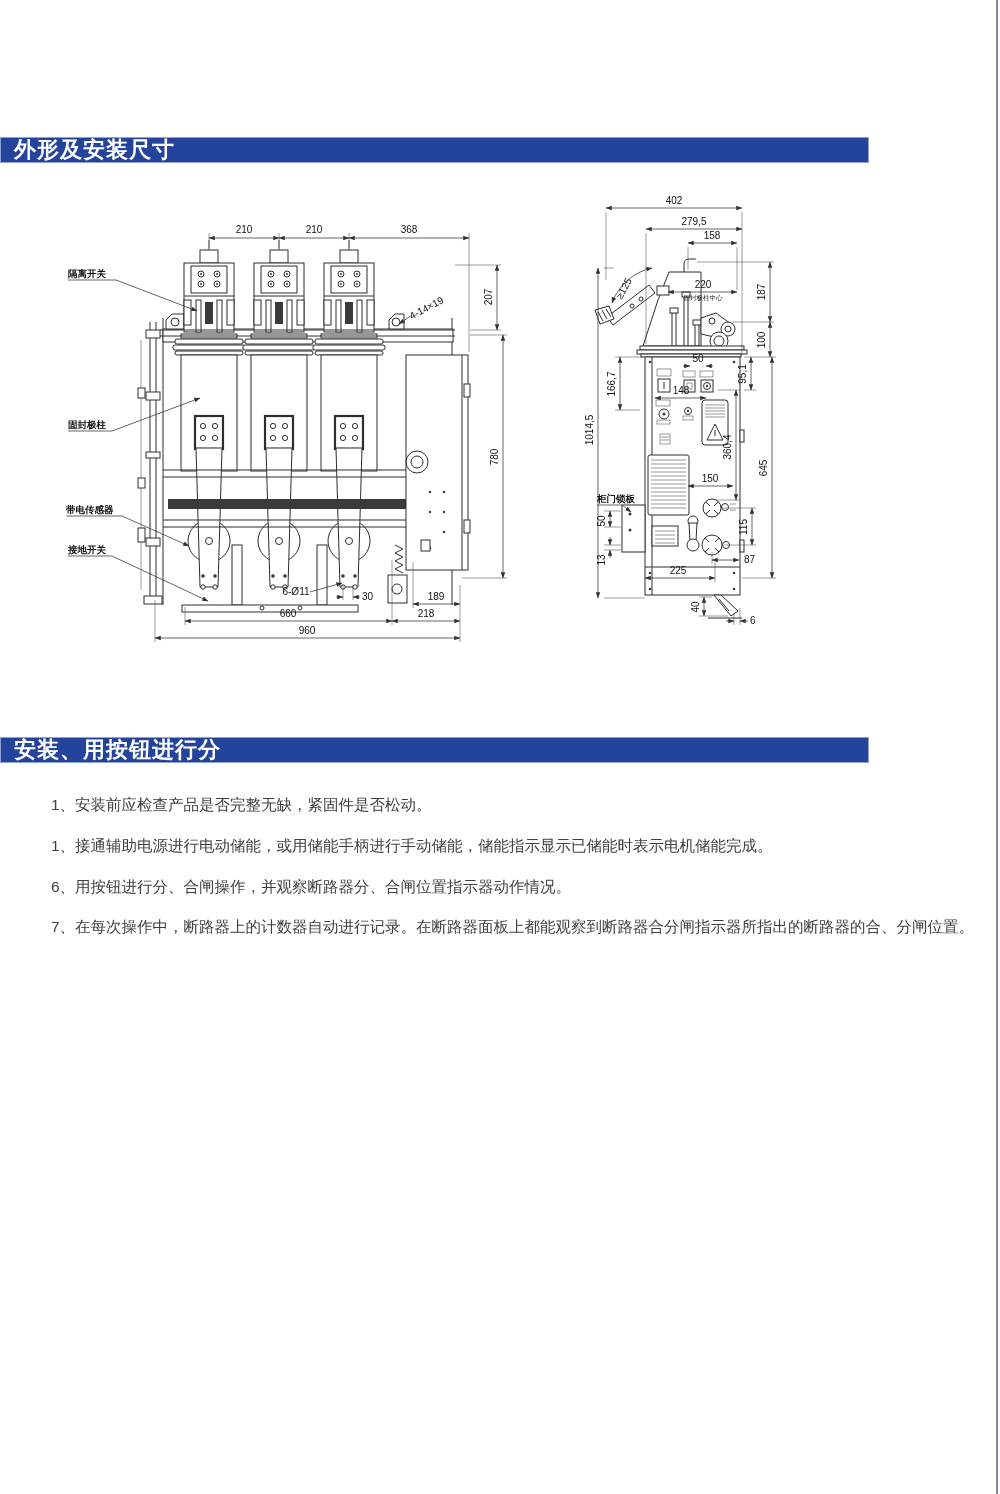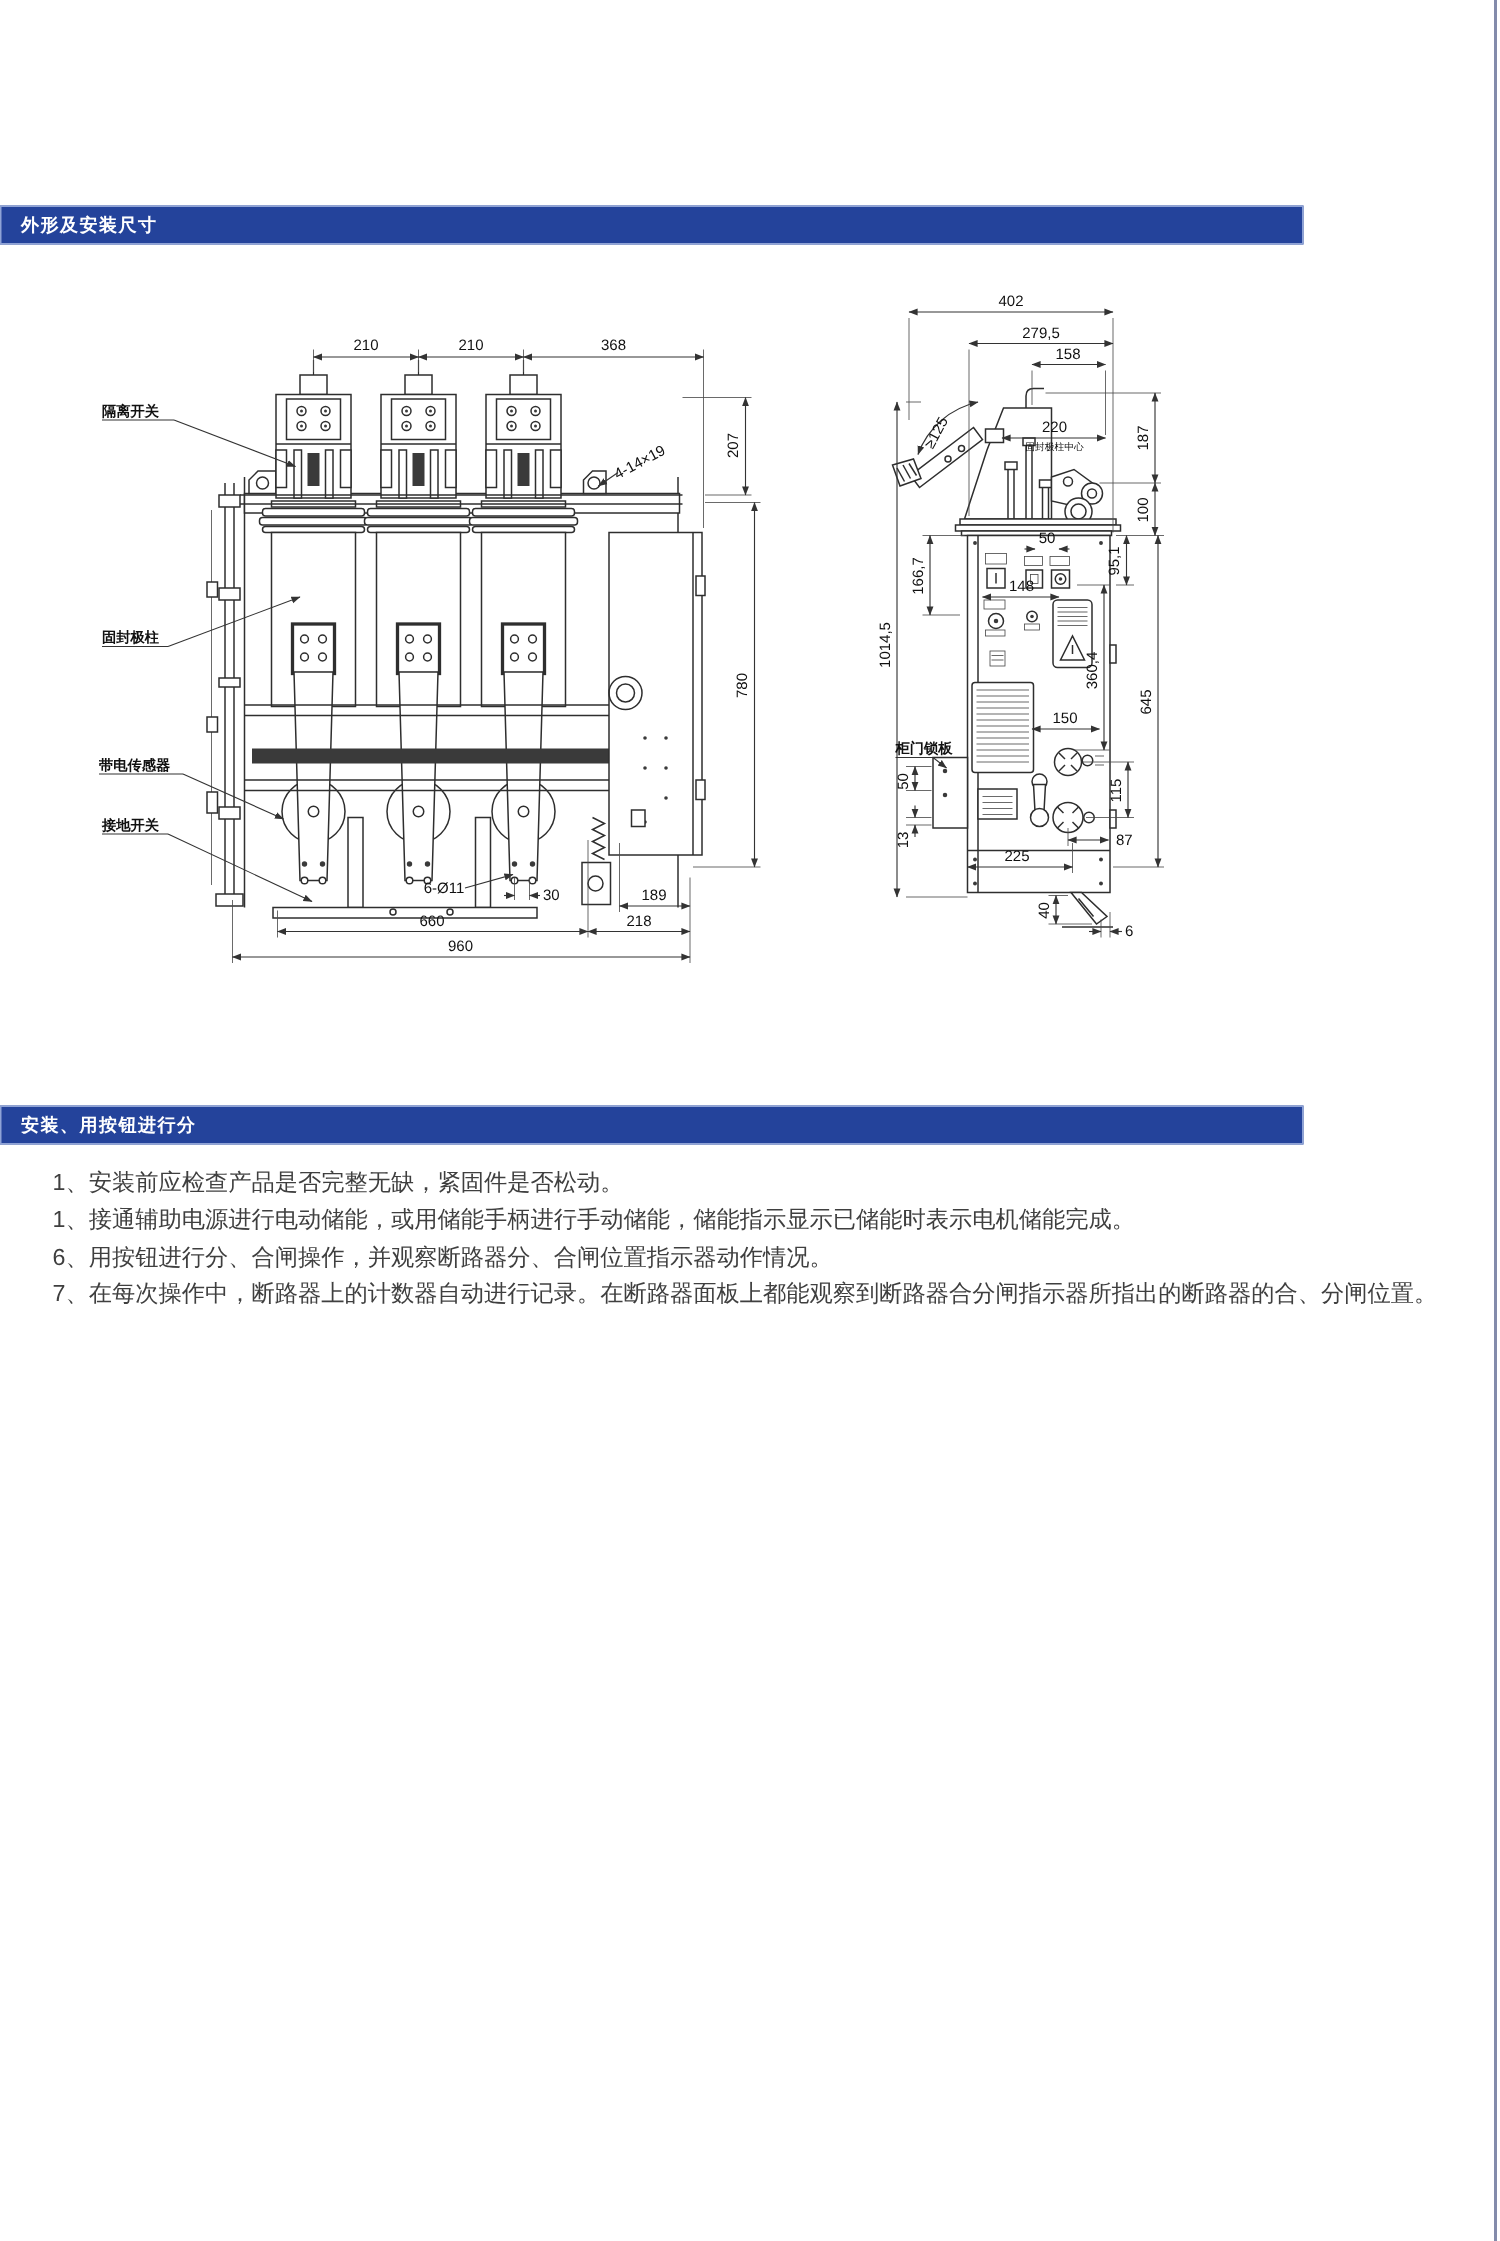--- a/index.html
+++ b/index.html
@@ -1,26 +1,26 @@
 <!DOCTYPE html>
 <html><head>
 <meta charset="utf-8">
 <style>
   html,body{margin:0;padding:0;background:#fff;}
   #page{position:relative;width:1000px;height:1494px;background:#ffffff;overflow:hidden;
         font-family:"Liberation Sans","DejaVu Sans",sans-serif;}
   .section-bar{position:absolute;left:0;width:869px;height:26px;background:#24439B;
         border:1px solid #8fa3d6;box-sizing:border-box;}
-  .section-bar .t{color:#ffffff;font-size:12px;font-weight:bold;line-height:24px;padding-left:13px;
+  .section-bar .t{color:#ffffff;font-size:22px;font-weight:bold;line-height:24px;padding-left:13px;
         letter-spacing:1px;}
   #bar1{top:137px;}
   #bar2{top:737px;}
   #instructions{position:absolute;left:8px;top:777px;width:986px;color:#3f3f3f;
         font-size:15.5px;line-height:24.8px;}
-  #instructions p{margin:0;text-indent:27px;}
+  #instructions p{margin:16px;text-indent:27px;}
   #page-edge{position:absolute;right:2px;top:0;width:2px;height:100%;background:#5a648f;opacity:.75;}
   svg{position:absolute;}
   .ol{stroke:#2e2e2e;stroke-width:1;fill:none}
   .olw{stroke:#2e2e2e;stroke-width:1;fill:#fff}
   .olt{stroke:#2e2e2e;stroke-width:2.2;fill:#fff}
   .hair{stroke:#2e2e2e;stroke-width:.8;fill:none}
   .thin{stroke:#4a4a4a;stroke-width:.55;fill:none}
   .dim{stroke:#333;stroke-width:.75;fill:none}
   .dark{fill:#3a3a3a;stroke:none}
   .np{stroke:#6a6a6a;stroke-width:.7}

